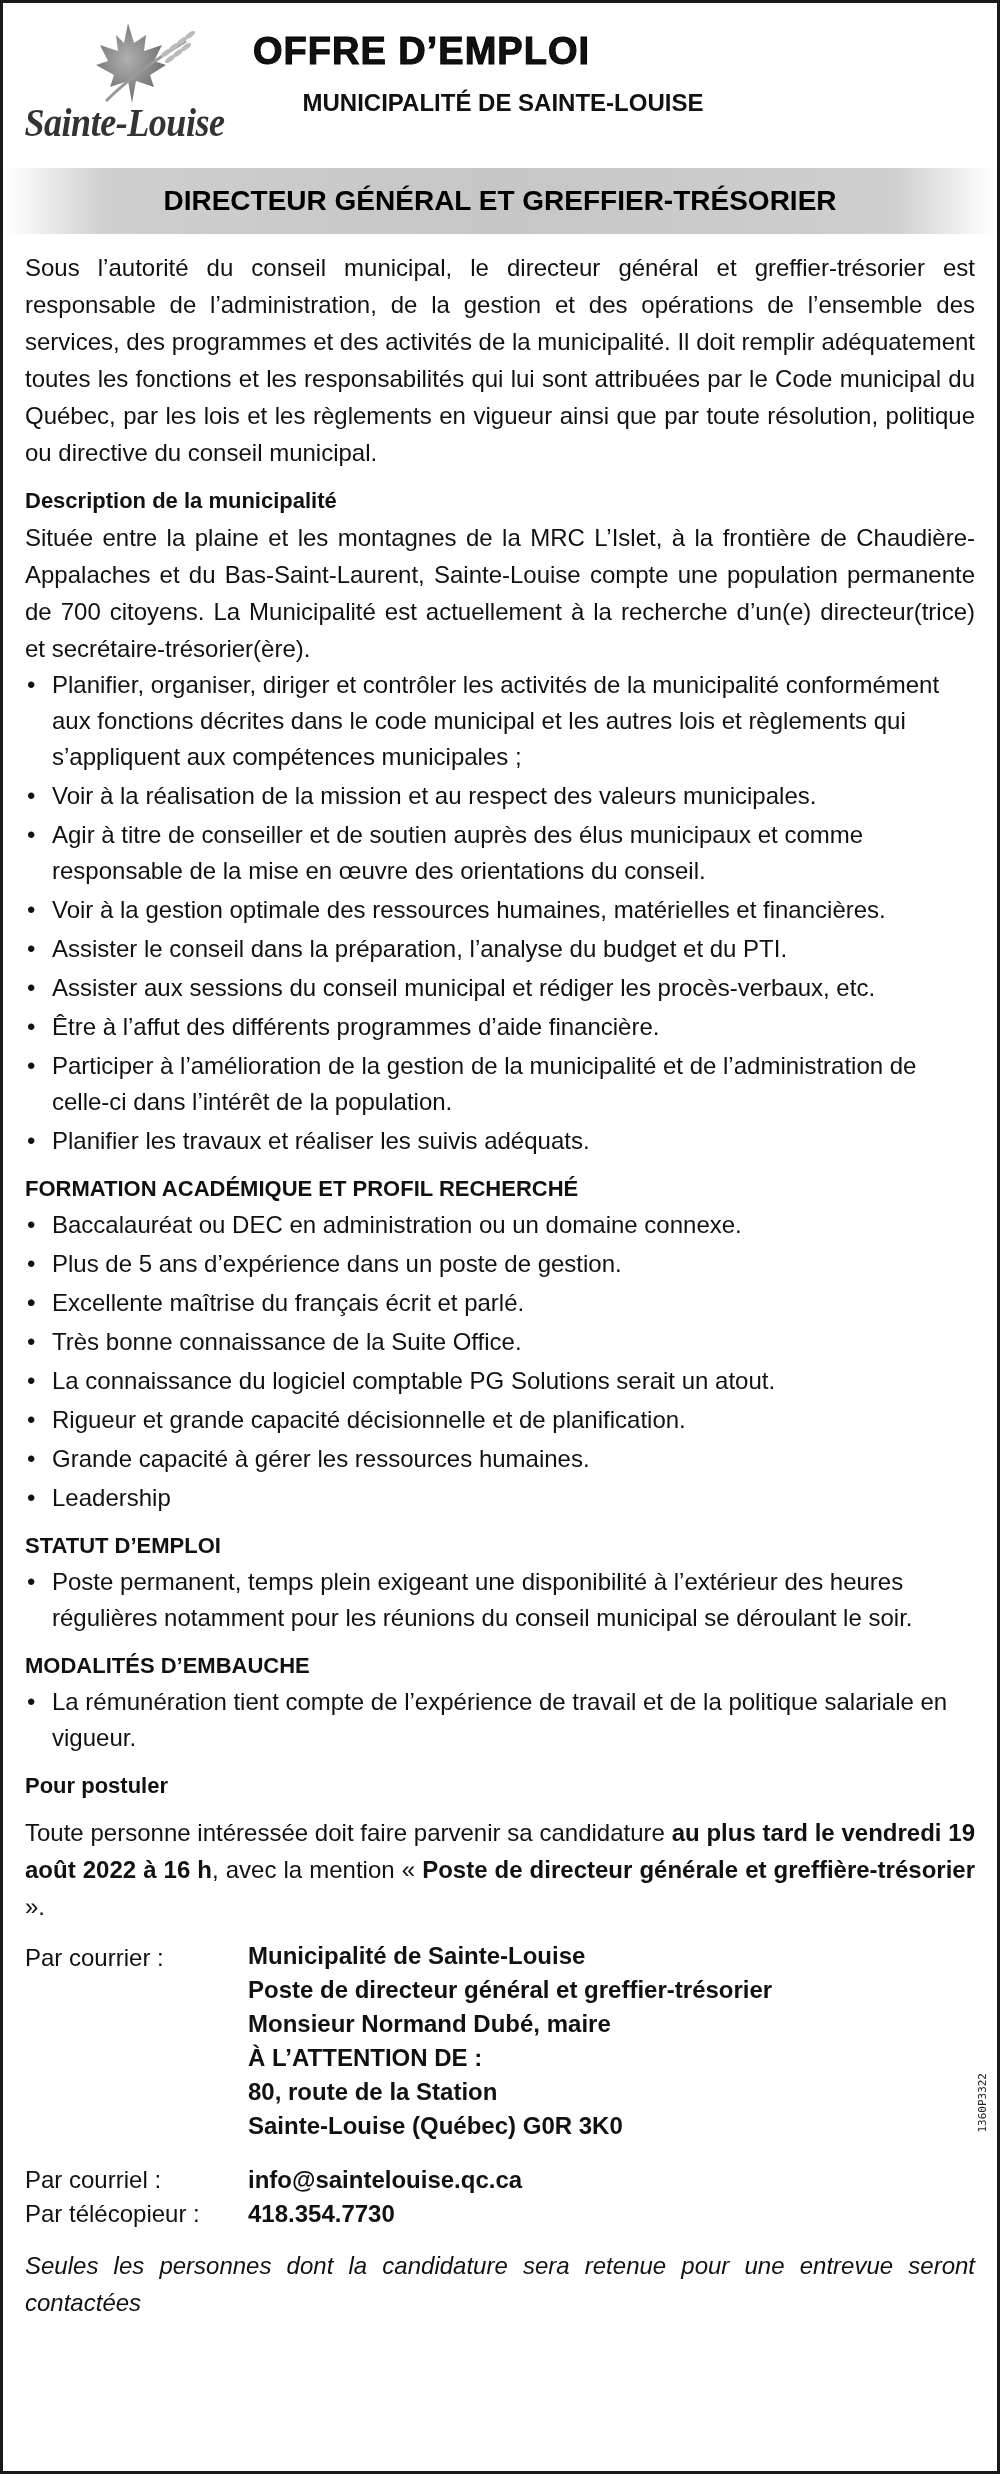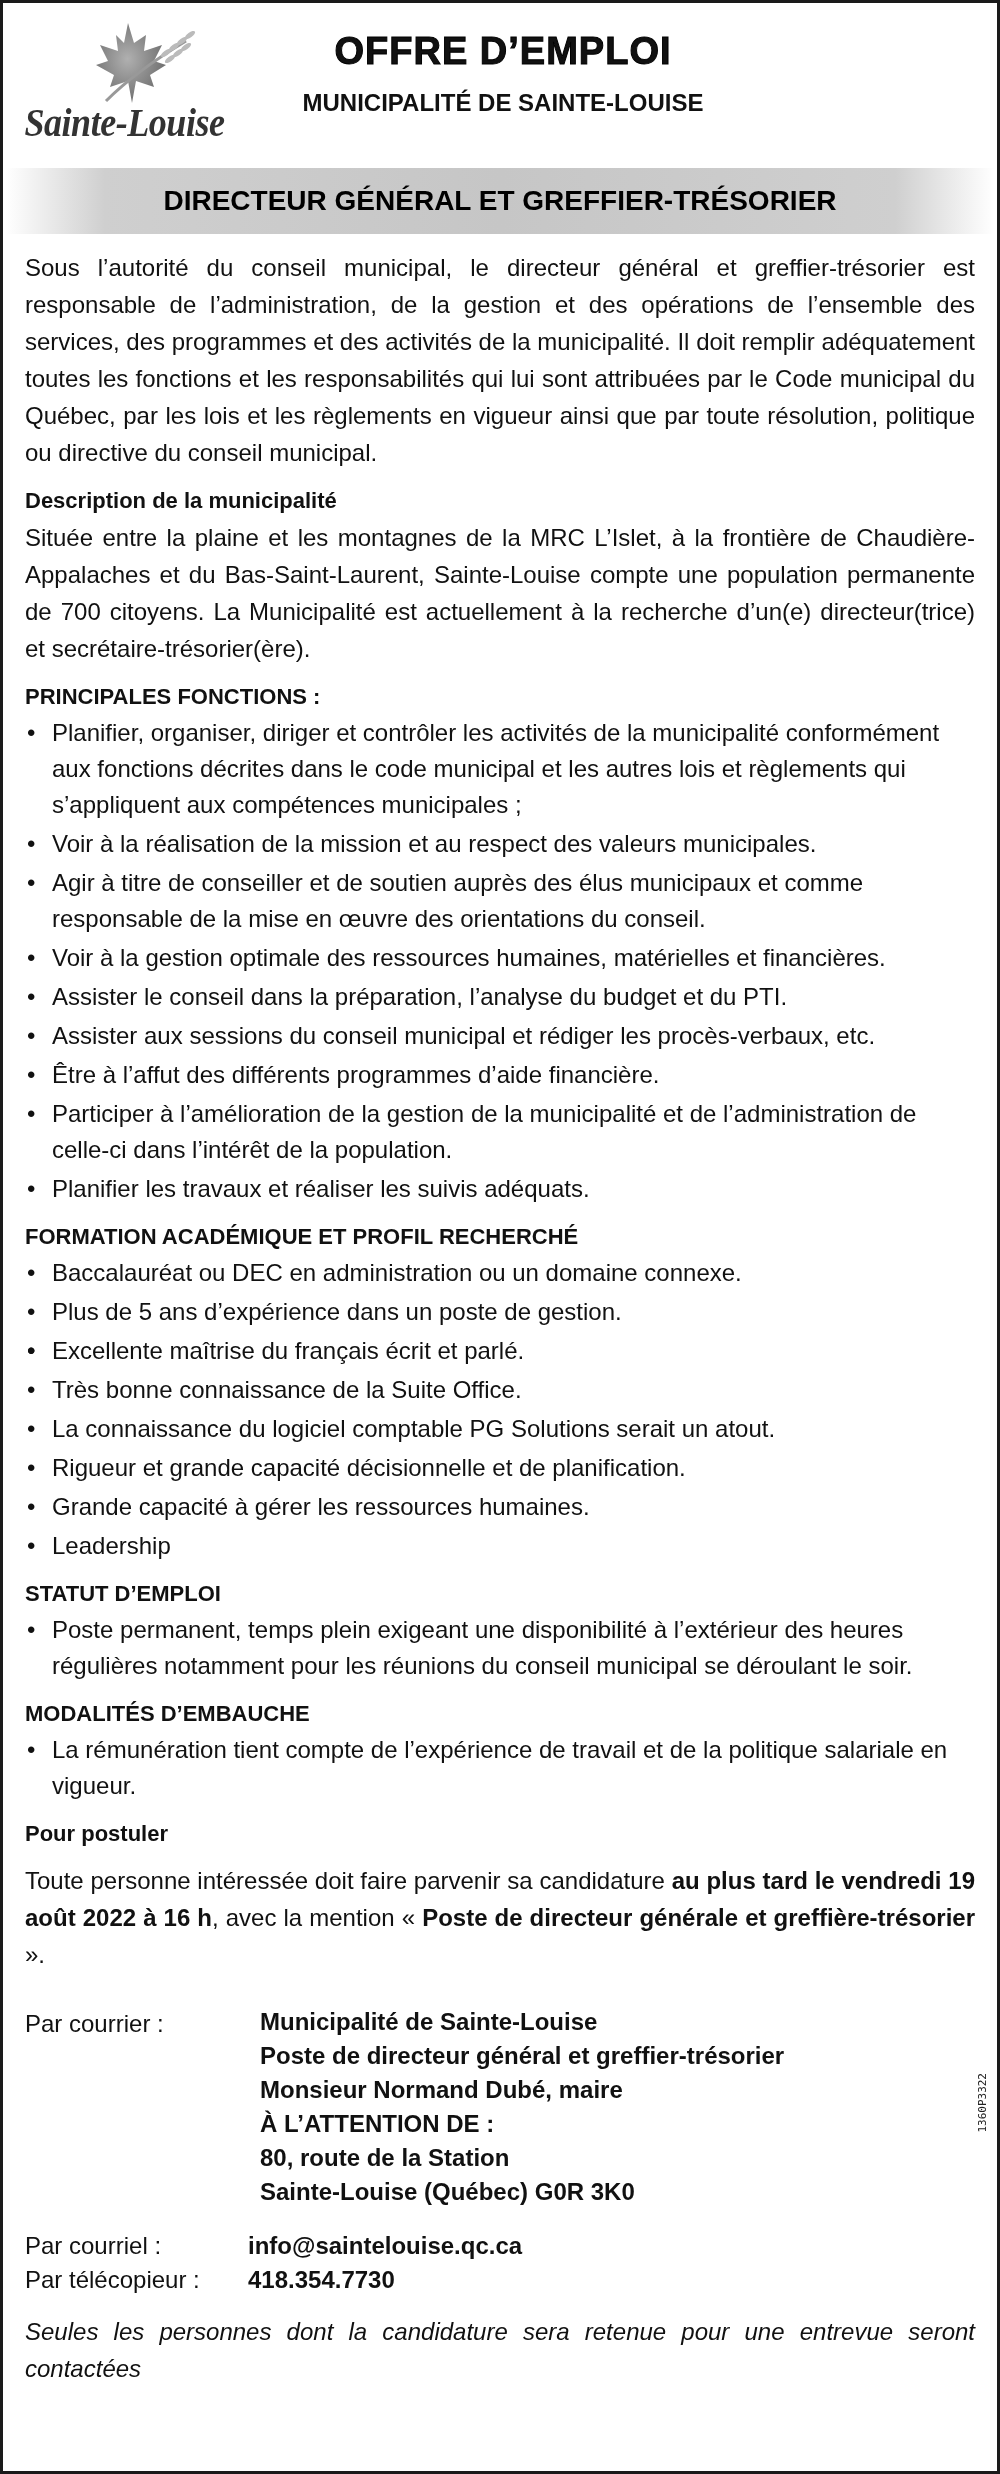--- a/index.html
+++ b/index.html
@@ -16,21 +16,21 @@
   
   .logo { position: absolute; left: 18px; top: 18px; width: 230px; height: 130px; }
   .logo svg { position: absolute; left: 45px; top: 0; }
   .logo-text {
     position: absolute; left: 0; top: 78px; width: 230px; text-align: center;
     font-family: "Liberation Serif", serif; font-style: italic; font-weight: bold;
     font-size: 40px; color: #333; letter-spacing: -0.5px;
     transform: scaleX(0.9); transform-origin: left center;
   }
   .offre {
-    position: absolute; left: 250px; top: 27px; width: 500px; text-align: center;
+    position: absolute; left: 250px; top: 27px; width: 500px; 
     font-size: 38px; font-weight: 900; letter-spacing: 1px;
     -webkit-text-stroke: 1px #000;
   }
   .muni {
     position: absolute; left: 250px; top: 86px; width: 500px; text-align: center;
     font-size: 24px; font-weight: bold;
   }
   .banner {
     position: absolute; left: 3px; right: 3px; top: 165px; height: 66px;
     background: linear-gradient(to right, #ffffff 0%, #cfcfcf 10%, #c6c6c6 50%, #cfcfcf 90%, #ffffff 100%);
@@ -44,21 +44,21 @@
     position: absolute; left: 22px; right: 22px; top: 246px;
     font-size: 24px; line-height: 37px;
   }
   .para { text-align: justify; margin: 0; }
   .h { font-weight: bold; font-size: 22px; margin: 14px 0 2px 0; line-height: 32px; }
   ul.bul { list-style: none; margin: 0; padding: 0; }
   ul.bul li { position: relative; padding-left: 27px; margin-bottom: 3px; line-height: 36px; }
   ul.bul li .dot { position: absolute; left: 2px; top: 0; }
   .apply { text-align: justify; margin-top: 12px; }
   .apply b { font-weight: bold; }
-  .addr { display: flex; margin-top: 32px; gap: 12px; }
+  .addr { display: flex; margin-top: 14px; }
   .addr .lbl { width: 223px; flex: none; }
   .addr .val { font-weight: bold; line-height: 34px; }
   .contact { display: flex; margin-top: 0; line-height: 34px; }
   .contact .lbl { width: 223px; flex: none; }
   .contact .val { font-weight: bold; }
   .note { font-style: italic; margin-top: 16px; }
   .code {
     position: absolute; right: 8px; top: 2070px;
     font-family: "DejaVu Sans Mono", monospace; font-size: 11px; color: #222;
     writing-mode: vertical-rl; transform: rotate(180deg);
@@ -98,21 +98,20 @@
   <div class="banner">
     <div class="banner-title">DIRECTEUR GÉNÉRAL ET GREFFIER-TRÉSORIER</div>
   </div>
 
   <div class="content">
     <p class="para">Sous l’autorité du conseil municipal, le directeur général et greffier-trésorier est responsable de l’administration, de la gestion et des opérations de l’ensemble des services, des programmes et des activités de la municipalité. Il doit remplir adéquatement toutes les fonctions et les responsabilités qui lui sont attribuées par le Code municipal du Québec, par les lois et les règlements en vigueur ainsi que par toute résolution, politique ou directive du conseil municipal.</p>
 
     <div class="h">Description de la municipalité</div>
     <p class="para">Située entre la plaine et les montagnes de la MRC L’Islet, à la frontière de Chaudière-Appalaches et du Bas-Saint-Laurent, Sainte-Louise compte une population permanente de 700 citoyens. La Municipalité est actuellement à la recherche d’un(e) directeur(trice) et secrétaire-trésorier(ère).</p>
 
-    <div class="h">PRINCIPALES FONCTIONS :</div>
     <ul class="bul">
         <li><span class="dot">•</span><span>Planifier, organiser, diriger et contrôler les activités de la municipalité conformément aux fonctions décrites dans le code municipal et les autres lois et règlements qui s’appliquent aux compétences municipales ;</span></li>
         <li><span class="dot">•</span><span>Voir à la réalisation de la mission et au respect des valeurs municipales.</span></li>
         <li><span class="dot">•</span><span>Agir à titre de conseiller et de soutien auprès des élus municipaux et comme responsable de la mise en œuvre des orientations du conseil.</span></li>
         <li><span class="dot">•</span><span>Voir à la gestion optimale des ressources humaines, matérielles et financières.</span></li>
         <li><span class="dot">•</span><span>Assister le conseil dans la préparation, l’analyse du budget et du PTI.</span></li>
         <li><span class="dot">•</span><span>Assister aux sessions du conseil municipal et rédiger les procès-verbaux, etc.</span></li>
         <li><span class="dot">•</span><span>Être à l’affut des différents programmes d’aide financière.</span></li>
         <li><span class="dot">•</span><span>Participer à l’amélioration de la gestion de la municipalité et de l’administration de celle-ci dans l’intérêt de la population.</span></li>
         <li><span class="dot">•</span><span>Planifier les travaux et réaliser les suivis adéquats.</span></li>

